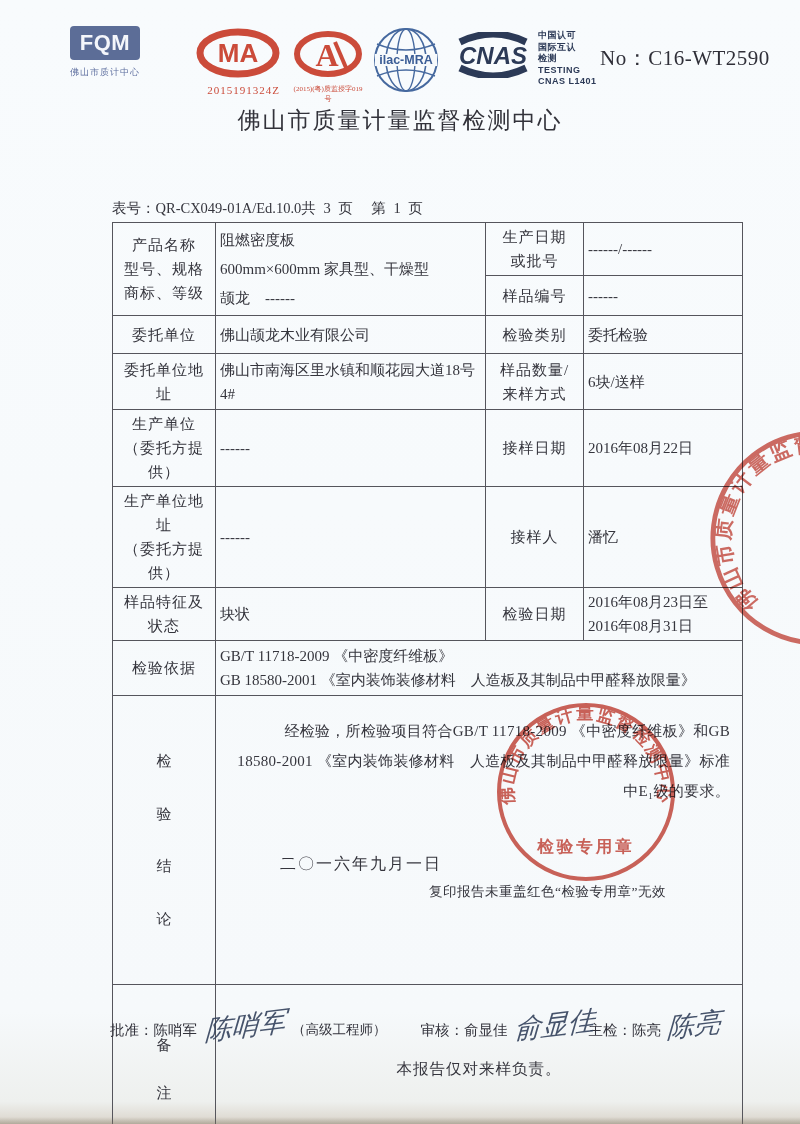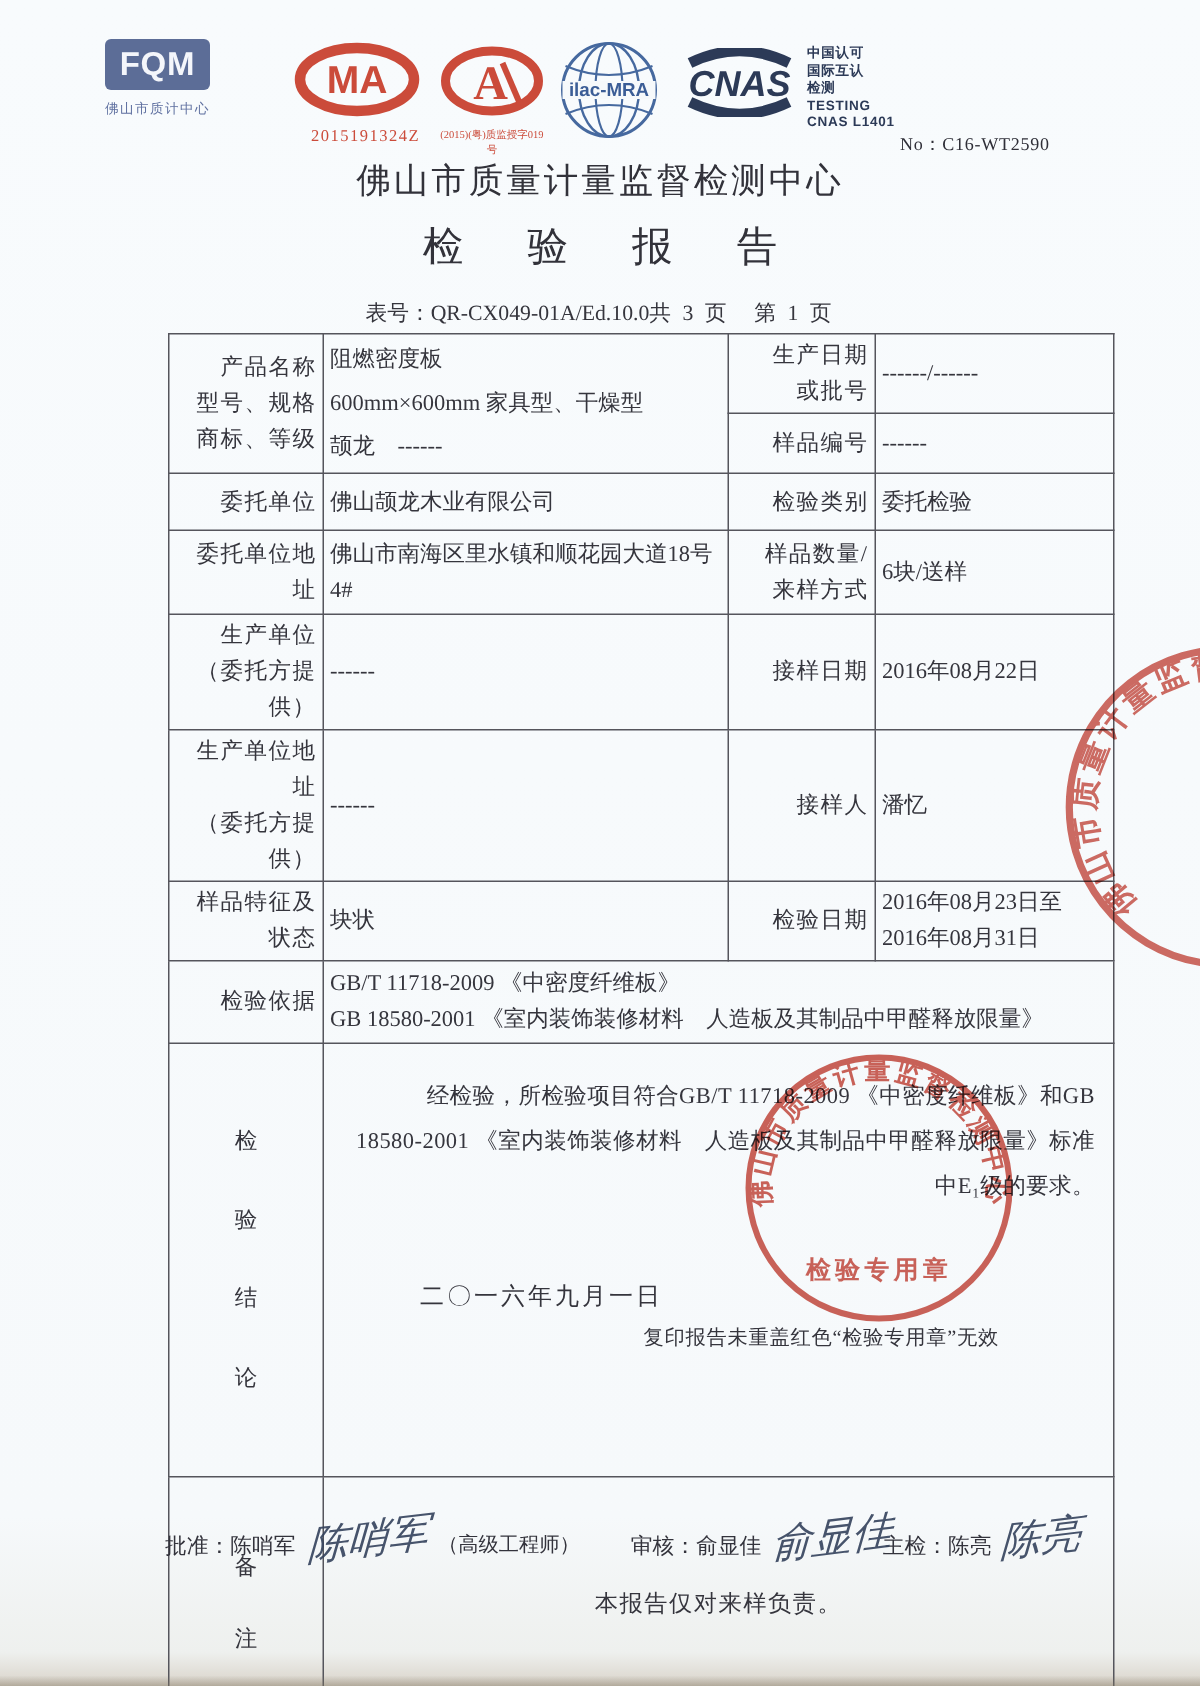--- a/index.html
+++ b/index.html
@@ -16,31 +16,31 @@
     color:#f4f6fb; font-size:22px; font-weight:bold; line-height:34px; font-family:"Liberation Sans",sans-serif; letter-spacing:0.5px;}
   .fqm-cap { margin-top:6px; font-size:9px; color:#5f70a0; letter-spacing:1px; }
   .cma { position:absolute; left:196px; top:28px; width:84px; text-align:right; color:#cb4b3a; }
   .cal { position:absolute; left:292px; top:30px; width:72px; text-align:center; color:#cb4b3a; }
   .lognum { font-size:11px; letter-spacing:1px; margin-top:2px; font-family:"Liberation Serif",serif; }
   .lognum.tiny { font-size:7px; letter-spacing:0; }
   .ilac { position:absolute; left:372px; top:26px; width:68px; height:68px; }
   .cnas { position:absolute; left:452px; top:32px; }
   .cnas-tx { position:absolute; left:538px; top:30px; font-size:9px; line-height:11.5px; color:#2c3a57;
     font-family:"Liberation Sans",sans-serif; font-weight:bold; white-space:pre-line; letter-spacing:0.5px;}
-  .repno { position:absolute; left:600px; top:44px; font-size:12px; color:#2f2f38; letter-spacing:0.5px;margin-top:44px; }
+  .repno { position:absolute; left:600px; top:44px; font-size:21px; color:#2f2f38; letter-spacing:0.5px; }
   
   .t-org { position:absolute; top:105px; width:100%; text-align:center; font-size:23px; letter-spacing:2px; color:#32323a; }
   .t-rep { position:absolute; top:146px; width:100%; text-align:center; font-size:27px; letter-spacing:18px; text-indent:18px; color:#32323a; }
-  .meta { position:absolute; top:199px; left:100px; width:630px; font-size:14.5px; display:flex; justify-content:center; }
+  .meta { position:absolute; top:199px; left:112px; width:630px; font-size:14.5px; display:flex; justify-content:flex-start; }
   .meta .pages { letter-spacing:2px; padding-right:30px; }
   
   table.rep { position:absolute; left:112px; top:222px; width:630px; border-collapse:collapse; table-layout:fixed;
     font-size:15px; color:#35353d; }
   table.rep td { border:1.4px solid #55555c; vertical-align:middle; padding:2px 4px; }
-  td.lab { text-align:right; white-space:pre-line; line-height:24px; letter-spacing:1px; }
+  td.lab { text-align:center; white-space:pre-line; line-height:24px; letter-spacing:1px; }
   td.val { text-align:left; padding-left:10px; white-space:pre-line; line-height:24px; }
   td.cval { text-align:left; white-space:pre-line; line-height:29px; }
   tr.r1a td { height:48px; } tr.r1b td { height:40px; }
   tr.r2 td { height:38px; } tr.r3 td { height:56px; }
   tr.r4 td { height:52px; } tr.r5 td { height:53px; }
   tr.r6 td { height:52px; } tr.r7 td { height:55px; }
   tr.r8 td { height:245px; vertical-align:top; } tr.r9 td { height:124px; }
   .vstack { display:flex; flex-direction:column; justify-content:space-evenly; align-items:center; height:100%; letter-spacing:0; }
   tr.r8 td.lab, tr.r9 td.lab { vertical-align:middle; padding:0; }
   .v8 { height:240px; } .v9 { height:120px; }
@@ -112,21 +112,20 @@
     <div class="cnas-tx">中国认可
 国际互认
 检测
 TESTING
 CNAS L1401</div>
 
     <div class="repno">No：C16-WT2590</div>
   </div>
 
   <div class="t-org">佛山市质量计量监督检测中心</div>
-  <div class="t-rep">检 验 报 告</div>
 
   <div class="meta">
     <span>表号：QR-CX049-01A/Ed.10.0</span>
     <span class="pages">共 3 页　第 1 页</span>
   </div>
 
   <table class="rep">
     <colgroup>
         <col style="width:103px">
         <col style="width:270px">

